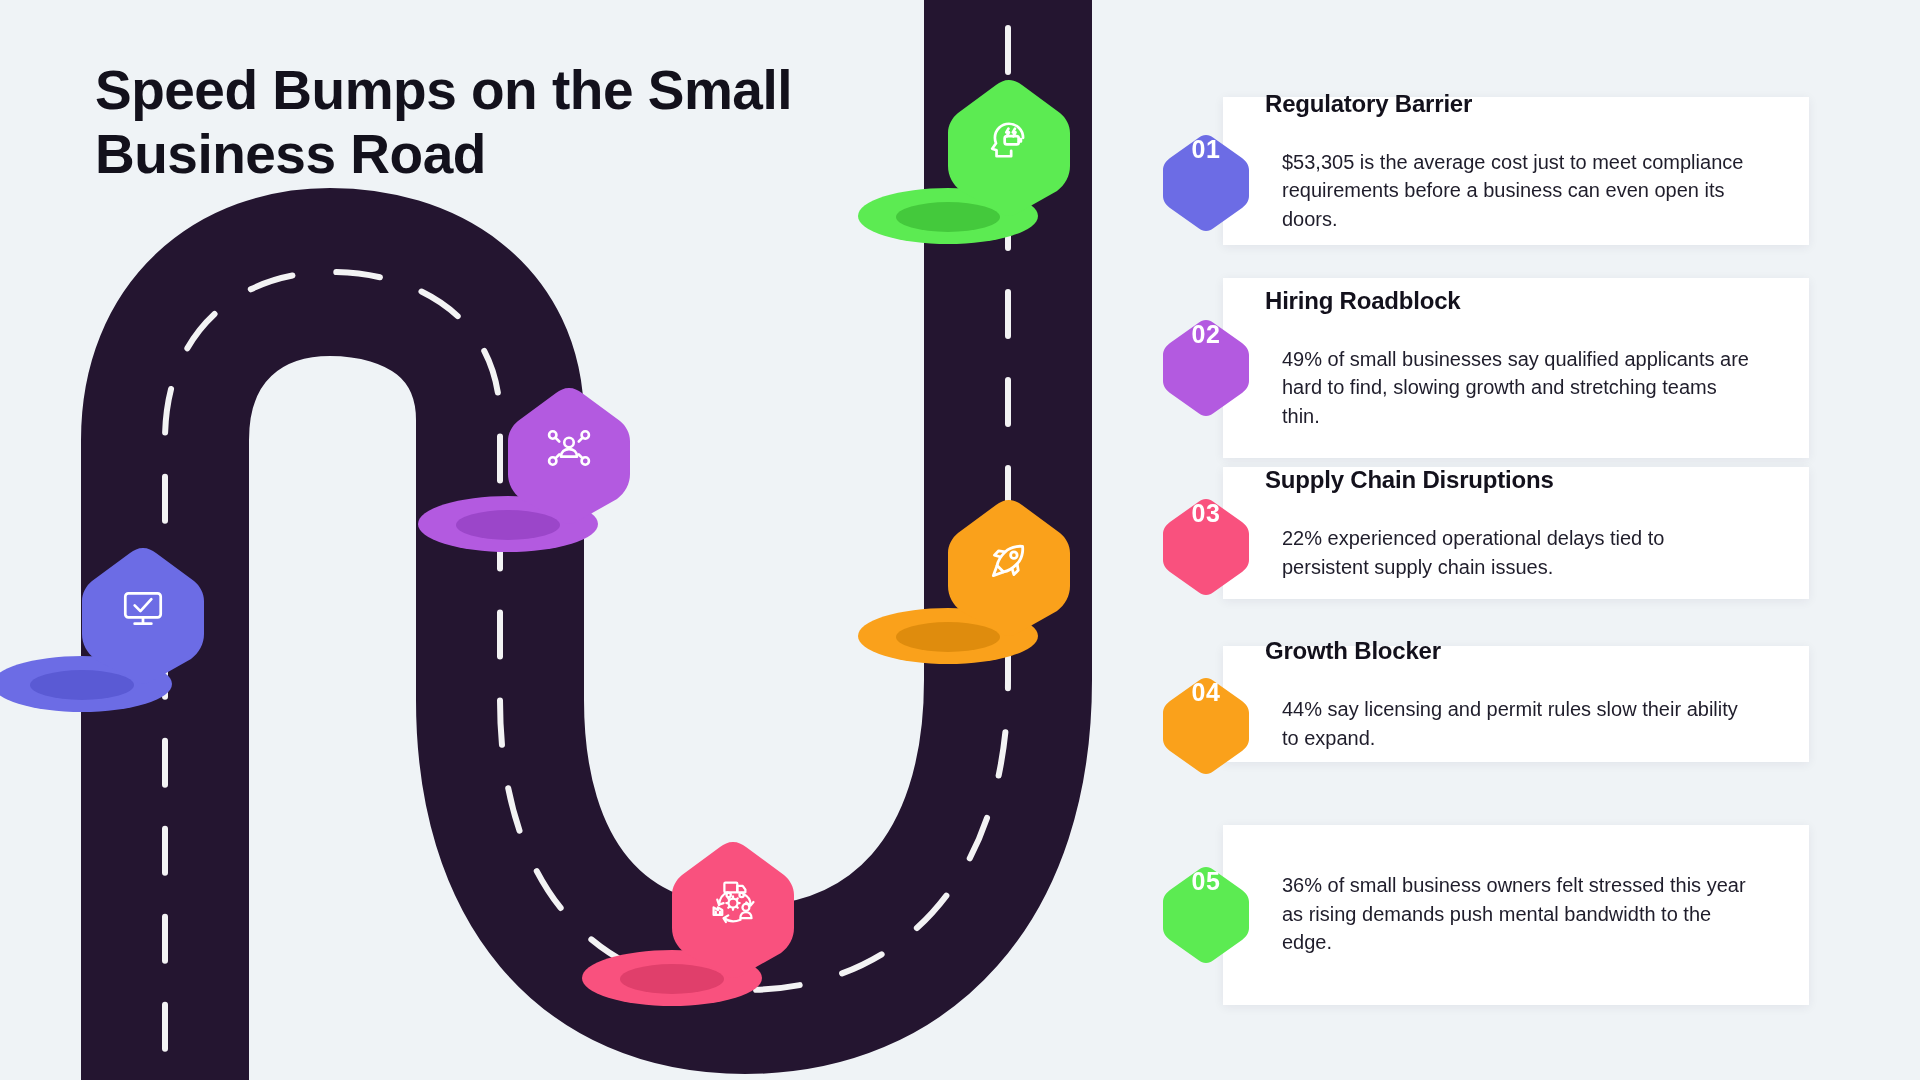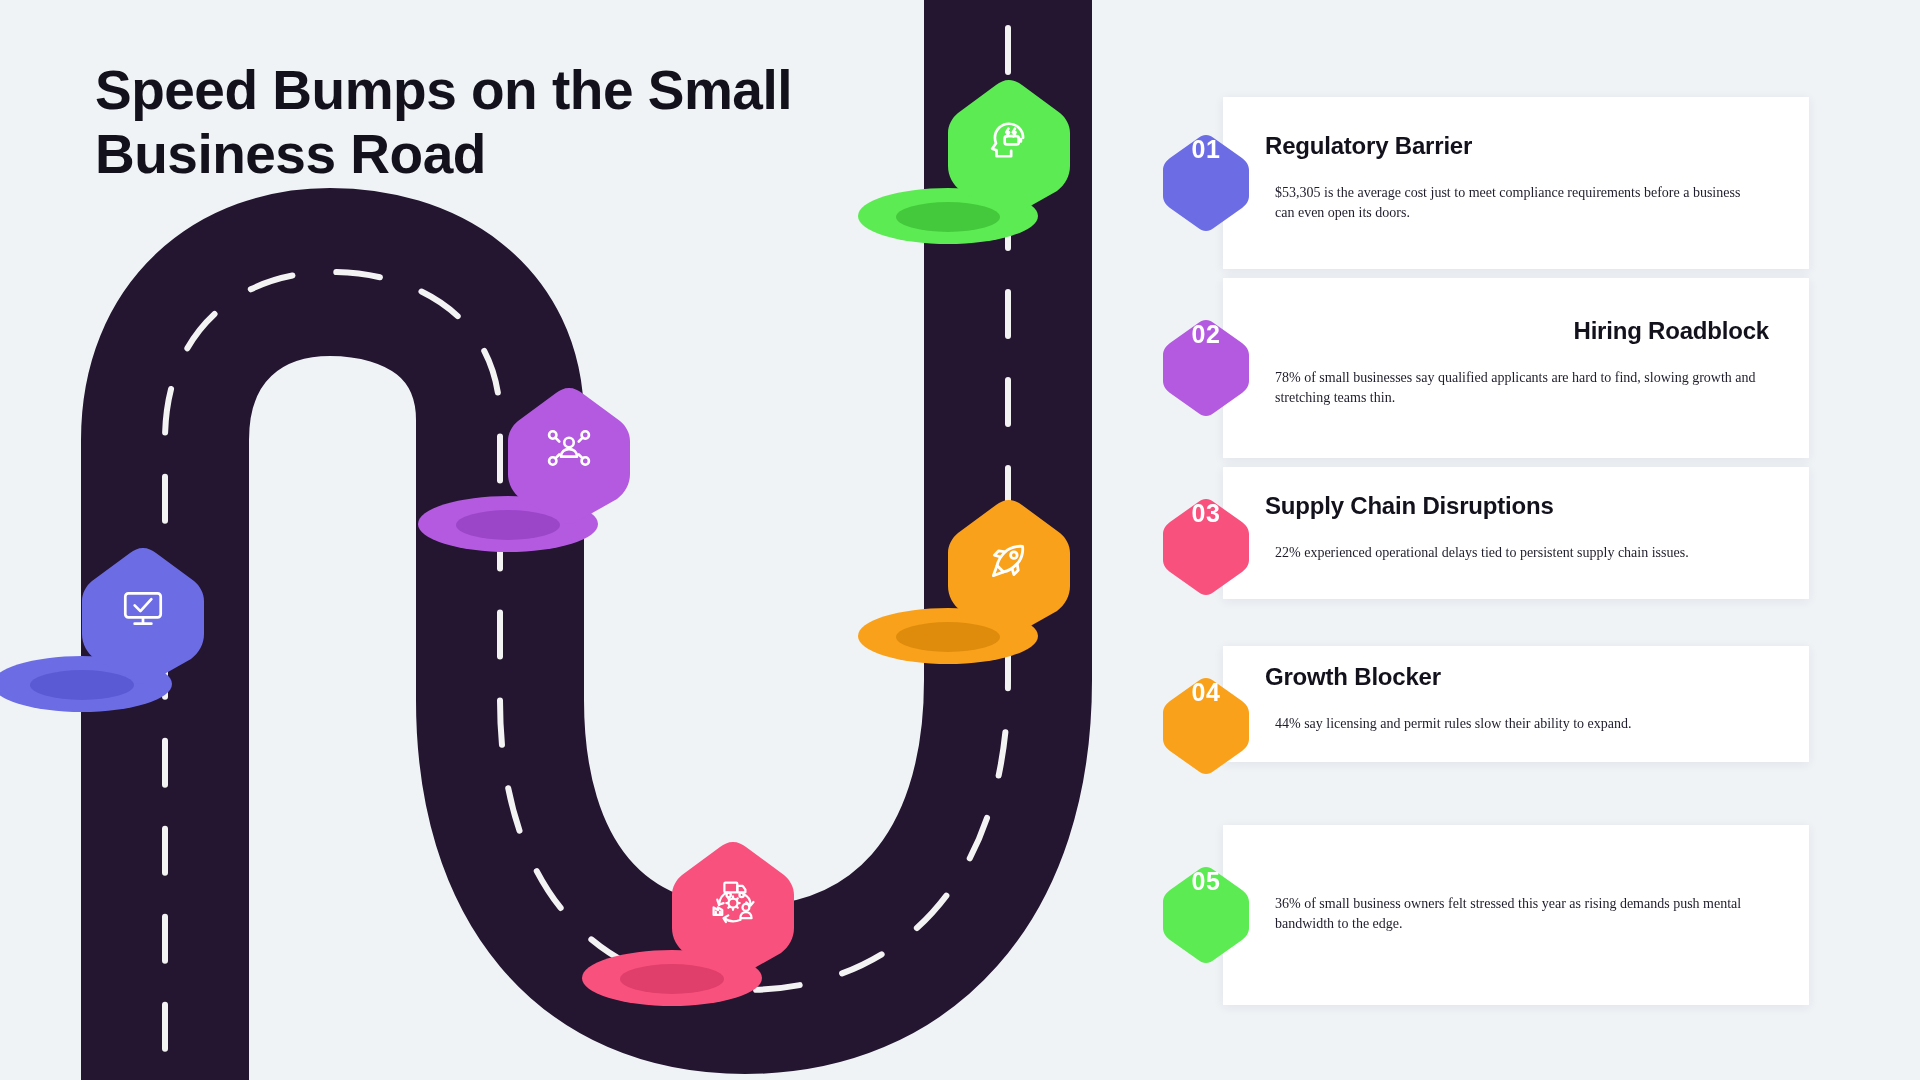--- a/index.html
+++ b/index.html
@@ -61,21 +61,21 @@
     box-shadow:0 2px 10px rgba(40,30,70,0.07);
     padding:22px 40px 24px 42px;
     box-sizing:border-box;
     display:flex;flex-direction:column;justify-content:center;
   }
   .card h3{
     margin:0 0 13px 0;font-size:24px;font-weight:bold;color:#13111c;
     letter-spacing:-0.2px;
   }
   .card p{
-    margin:10px;font-size:14px;line-height:1.42;color:#1f1d2b;font-weight:normal;font-family:Liberation Serif, serif;
+    margin:17px;font-size:20px;line-height:1.42;color:#1f1d2b;font-weight:normal;
   }
 </style>
 </head>
 <body>
 
 <div id="stage">
 
   <div id="road-layer">
     <svg width="1920" height="1080" viewBox="0 0 1920 1080">
       <defs>
@@ -230,36 +230,36 @@
 
   <div id="cards">
 
     <div class="card-row" style="top:97px;height:172px;">
       <div class="hexnum">
         <svg width="86" height="96" viewBox="0 0 86 96">
           <path d="M43 0 C46 0 48 1 50 2.5 L79 23 C83 26 86 30 86 35 L86 61 C86 66 83 70 79 73 L50 93.5 C48 95 46 96 43 96 C40 96 38 95 36 93.5 L7 73 C3 70 0 66 0 61 L0 35 C0 30 3 26 7 23 L36 2.5 C38 1 40 0 43 0 Z" fill="#6c6ce5"></path>
         </svg>
         <span>01</span>
       </div>
-      <div class="card" style="height:172px;">
+      <div class="card" style="height:148px;">
         <h3>Regulatory Barrier</h3>
         <p>$53,305 is the average cost just to meet compliance requirements before a business can even open its doors.</p>
       </div>
     </div>
 
     <div class="card-row" style="top:278px;height:180px;">
       <div class="hexnum">
         <svg width="86" height="96" viewBox="0 0 86 96">
           <path d="M43 0 C46 0 48 1 50 2.5 L79 23 C83 26 86 30 86 35 L86 61 C86 66 83 70 79 73 L50 93.5 C48 95 46 96 43 96 C40 96 38 95 36 93.5 L7 73 C3 70 0 66 0 61 L0 35 C0 30 3 26 7 23 L36 2.5 C38 1 40 0 43 0 Z" fill="#b35ae0"></path>
         </svg>
         <span>02</span>
       </div>
-      <div class="card" style="height:180px;align-items:flex-end;">
+      <div class="card" style="height:180px;">
         <h3>Hiring Roadblock</h3>
-        <p>78% of small businesses say qualified applicants are hard to find, slowing growth and stretching teams thin.</p>
+        <p>49% of small businesses say qualified applicants are hard to find, slowing growth and stretching teams thin.</p>
       </div>
     </div>
 
     <div class="card-row" style="top:467px;height:160px;">
       <div class="hexnum">
         <svg width="86" height="96" viewBox="0 0 86 96">
           <path d="M43 0 C46 0 48 1 50 2.5 L79 23 C83 26 86 30 86 35 L86 61 C86 66 83 70 79 73 L50 93.5 C48 95 46 96 43 96 C40 96 38 95 36 93.5 L7 73 C3 70 0 66 0 61 L0 35 C0 30 3 26 7 23 L36 2.5 C38 1 40 0 43 0 Z" fill="#f9517e"></path>
         </svg>
         <span>03</span>
       </div>

